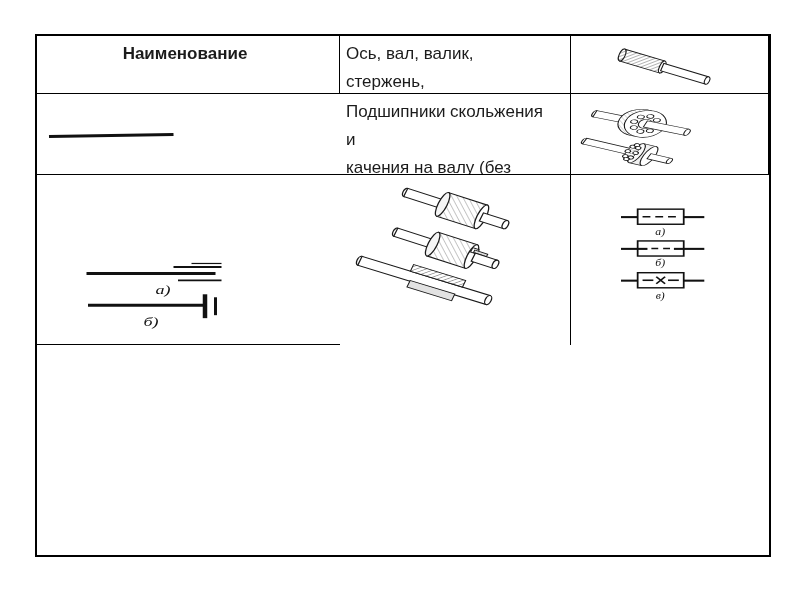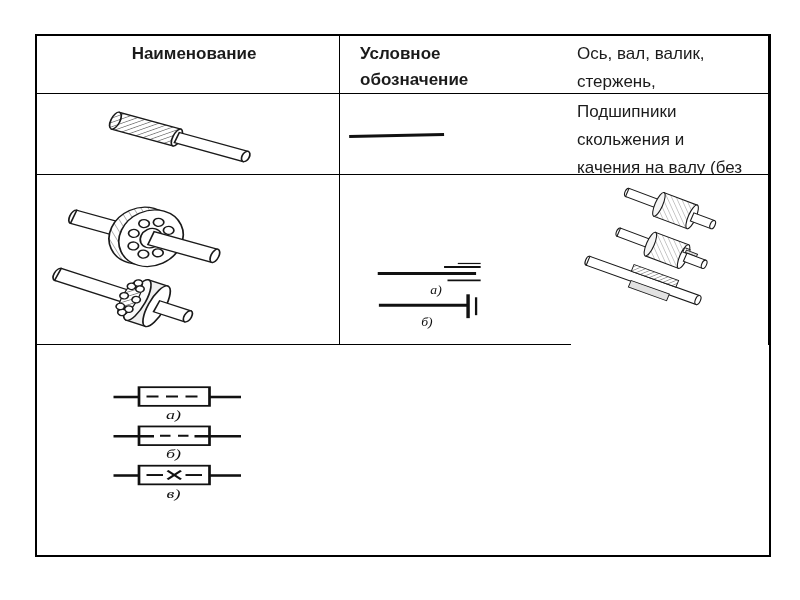--- a/index.html
+++ b/index.html
@@ -15,21 +15,21 @@
     border:2px solid #000;box-sizing:border-box;background:#fff;
   }
   .cell{
     border-right:1.5px solid #000;border-bottom:1.5px solid #000;
     box-sizing:border-box;position:relative;overflow:hidden;
   }
   .cell.lastcol{border-right:none;}
   .cell.lastrow{border-bottom:none;}
   .hdr{
     font-weight:bold;font-size:17px;line-height:26px;
-    padding:5px 8px 0 20px;white-space:pre-wrap;
+    padding:5px 8px 0 2px;white-space:pre-wrap;
   }
   .hdr.center{text-align:center;}
   .nametext{
     font-size:17px;line-height:28px;padding:4px 20px 0 6px;white-space:pre-wrap;
   }
   svg.fill{position:absolute;left:0;top:0;width:100%;height:100%;display:block;}
   .symlabel{
     font-family:"Liberation Serif", serif;font-style:italic;
     font-size:12px;fill:#111;text-anchor:middle;
   }
@@ -46,22 +46,20 @@
     <pattern id="hatchB" patternUnits="userSpaceOnUse" width="5" height="5" patternTransform="rotate(-45)">
       <rect width="5" height="5" fill="#ffffff"></rect>
       <line x1="0" y1="0" x2="0" y2="5" stroke="#888" stroke-width="1"></line>
     </pattern>
   </defs>
 </svg>
 
 <div class="tbl">
 
   <div class="cell hdr center">Наименование</div>
-  <div class="cell hdr lastcol">Условное
-обозначение</div>
 
   <div class="cell nametext">Ось, вал, валик, стержень,
 шатун и пр.</div>
   <div class="cell">
     <svg class="fill" viewBox="0 0 231 81" preserveAspectRatio="none">
       <g transform="translate(60,27) rotate(20)" stroke="#1a1a1a" stroke-width="1.3">
         <rect x="0" y="-9" width="50" height="18" fill="url(#hatchA)"></rect>
         <ellipse cx="0" cy="0" rx="3.5" ry="9" fill="url(#hatchA)"></ellipse>
         <ellipse cx="50" cy="0" rx="3.2" ry="9" fill="#ffffff"></ellipse>
         <rect x="50" y="-5.5" width="56" height="11" fill="#ffffff"></rect>

